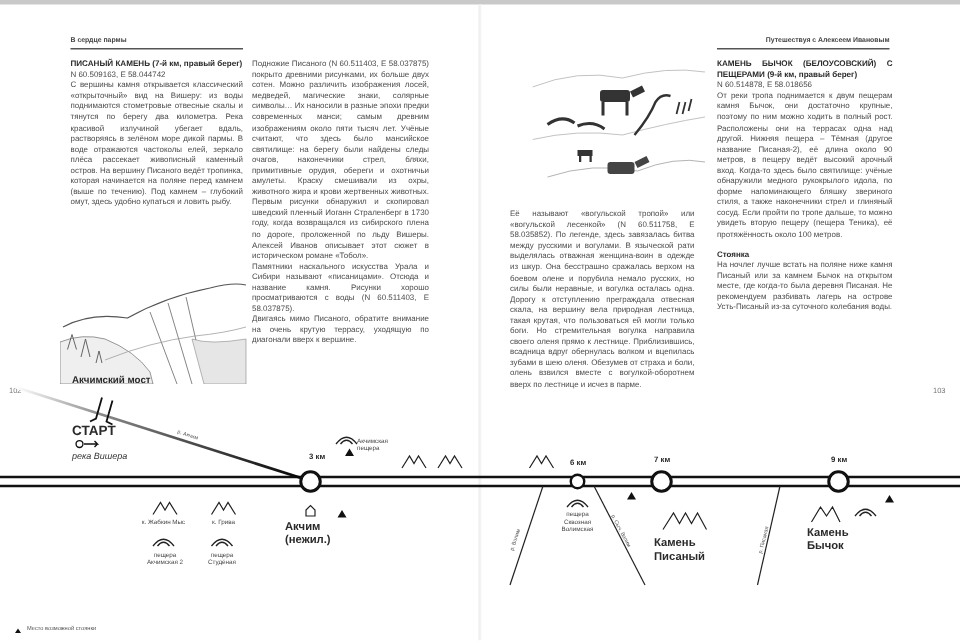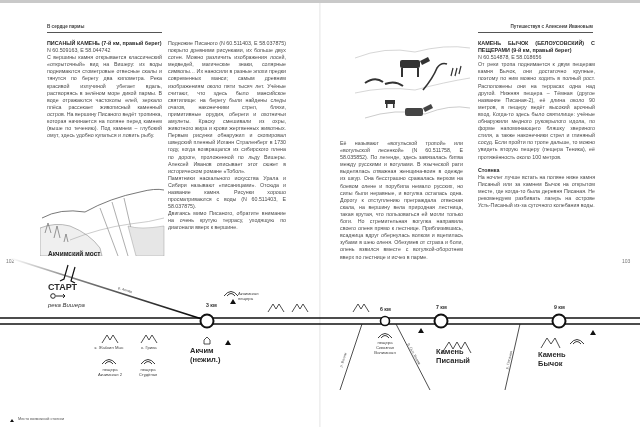--- a/index.html
+++ b/index.html
@@ -172,21 +172,21 @@
   <div class="lbl km" style="left:554px;top:64px;">9 км</div>
 
   <div class="lbl small" style="left:238px;top:51px;text-align:left;width:30px;white-space:normal;">Акчимская пещера</div>
   <div class="lbl small" style="left:88px;top:105px;width:42px;">к. Жабкин Мыс</div>
   <div class="lbl small" style="left:138px;top:105px;width:22px;">к. Грива</div>
   <div class="lbl small" style="left:95px;top:127px;width:30px;white-space:normal;">пещера Акчимская 2</div>
   <div class="lbl small" style="left:135px;top:127px;width:26px;white-space:normal;">пещера Студёная</div>
   <div class="lbl small" style="left:370px;top:100px;width:30px;white-space:normal;">пещера Сквозная Волимская</div>
 
   <div class="lbl big" style="left:190px;top:106px;width:36px;white-space:normal;">Акчим (нежил.)</div>
-  <div class="lbl big" style="left:436px;top:107px;width:40px;white-space:normal;">Камень Писаный</div>
+  <div class="lbl big" style="left:436px;top:117px;width:40px;white-space:normal;">Камень Писаный</div>
   <div class="lbl big" style="left:538px;top:110px;width:34px;white-space:normal;">Камень Бычок</div>
 
   <div class="lbl river" style="left:336px;top:118px;transform:rotate(-72deg);">р. Волим</div>
   <div class="lbl river" style="left:402px;top:112px;transform:rotate(62deg);">р. Сыч. Волим</div>
   <div class="lbl river" style="left:500px;top:118px;transform:rotate(-76deg);">р. Писаная</div>
 
   <div class="caption" style="left:18px;top:177px;">Место возможной стоянки</div>
 </div>
 
 </body></html>

